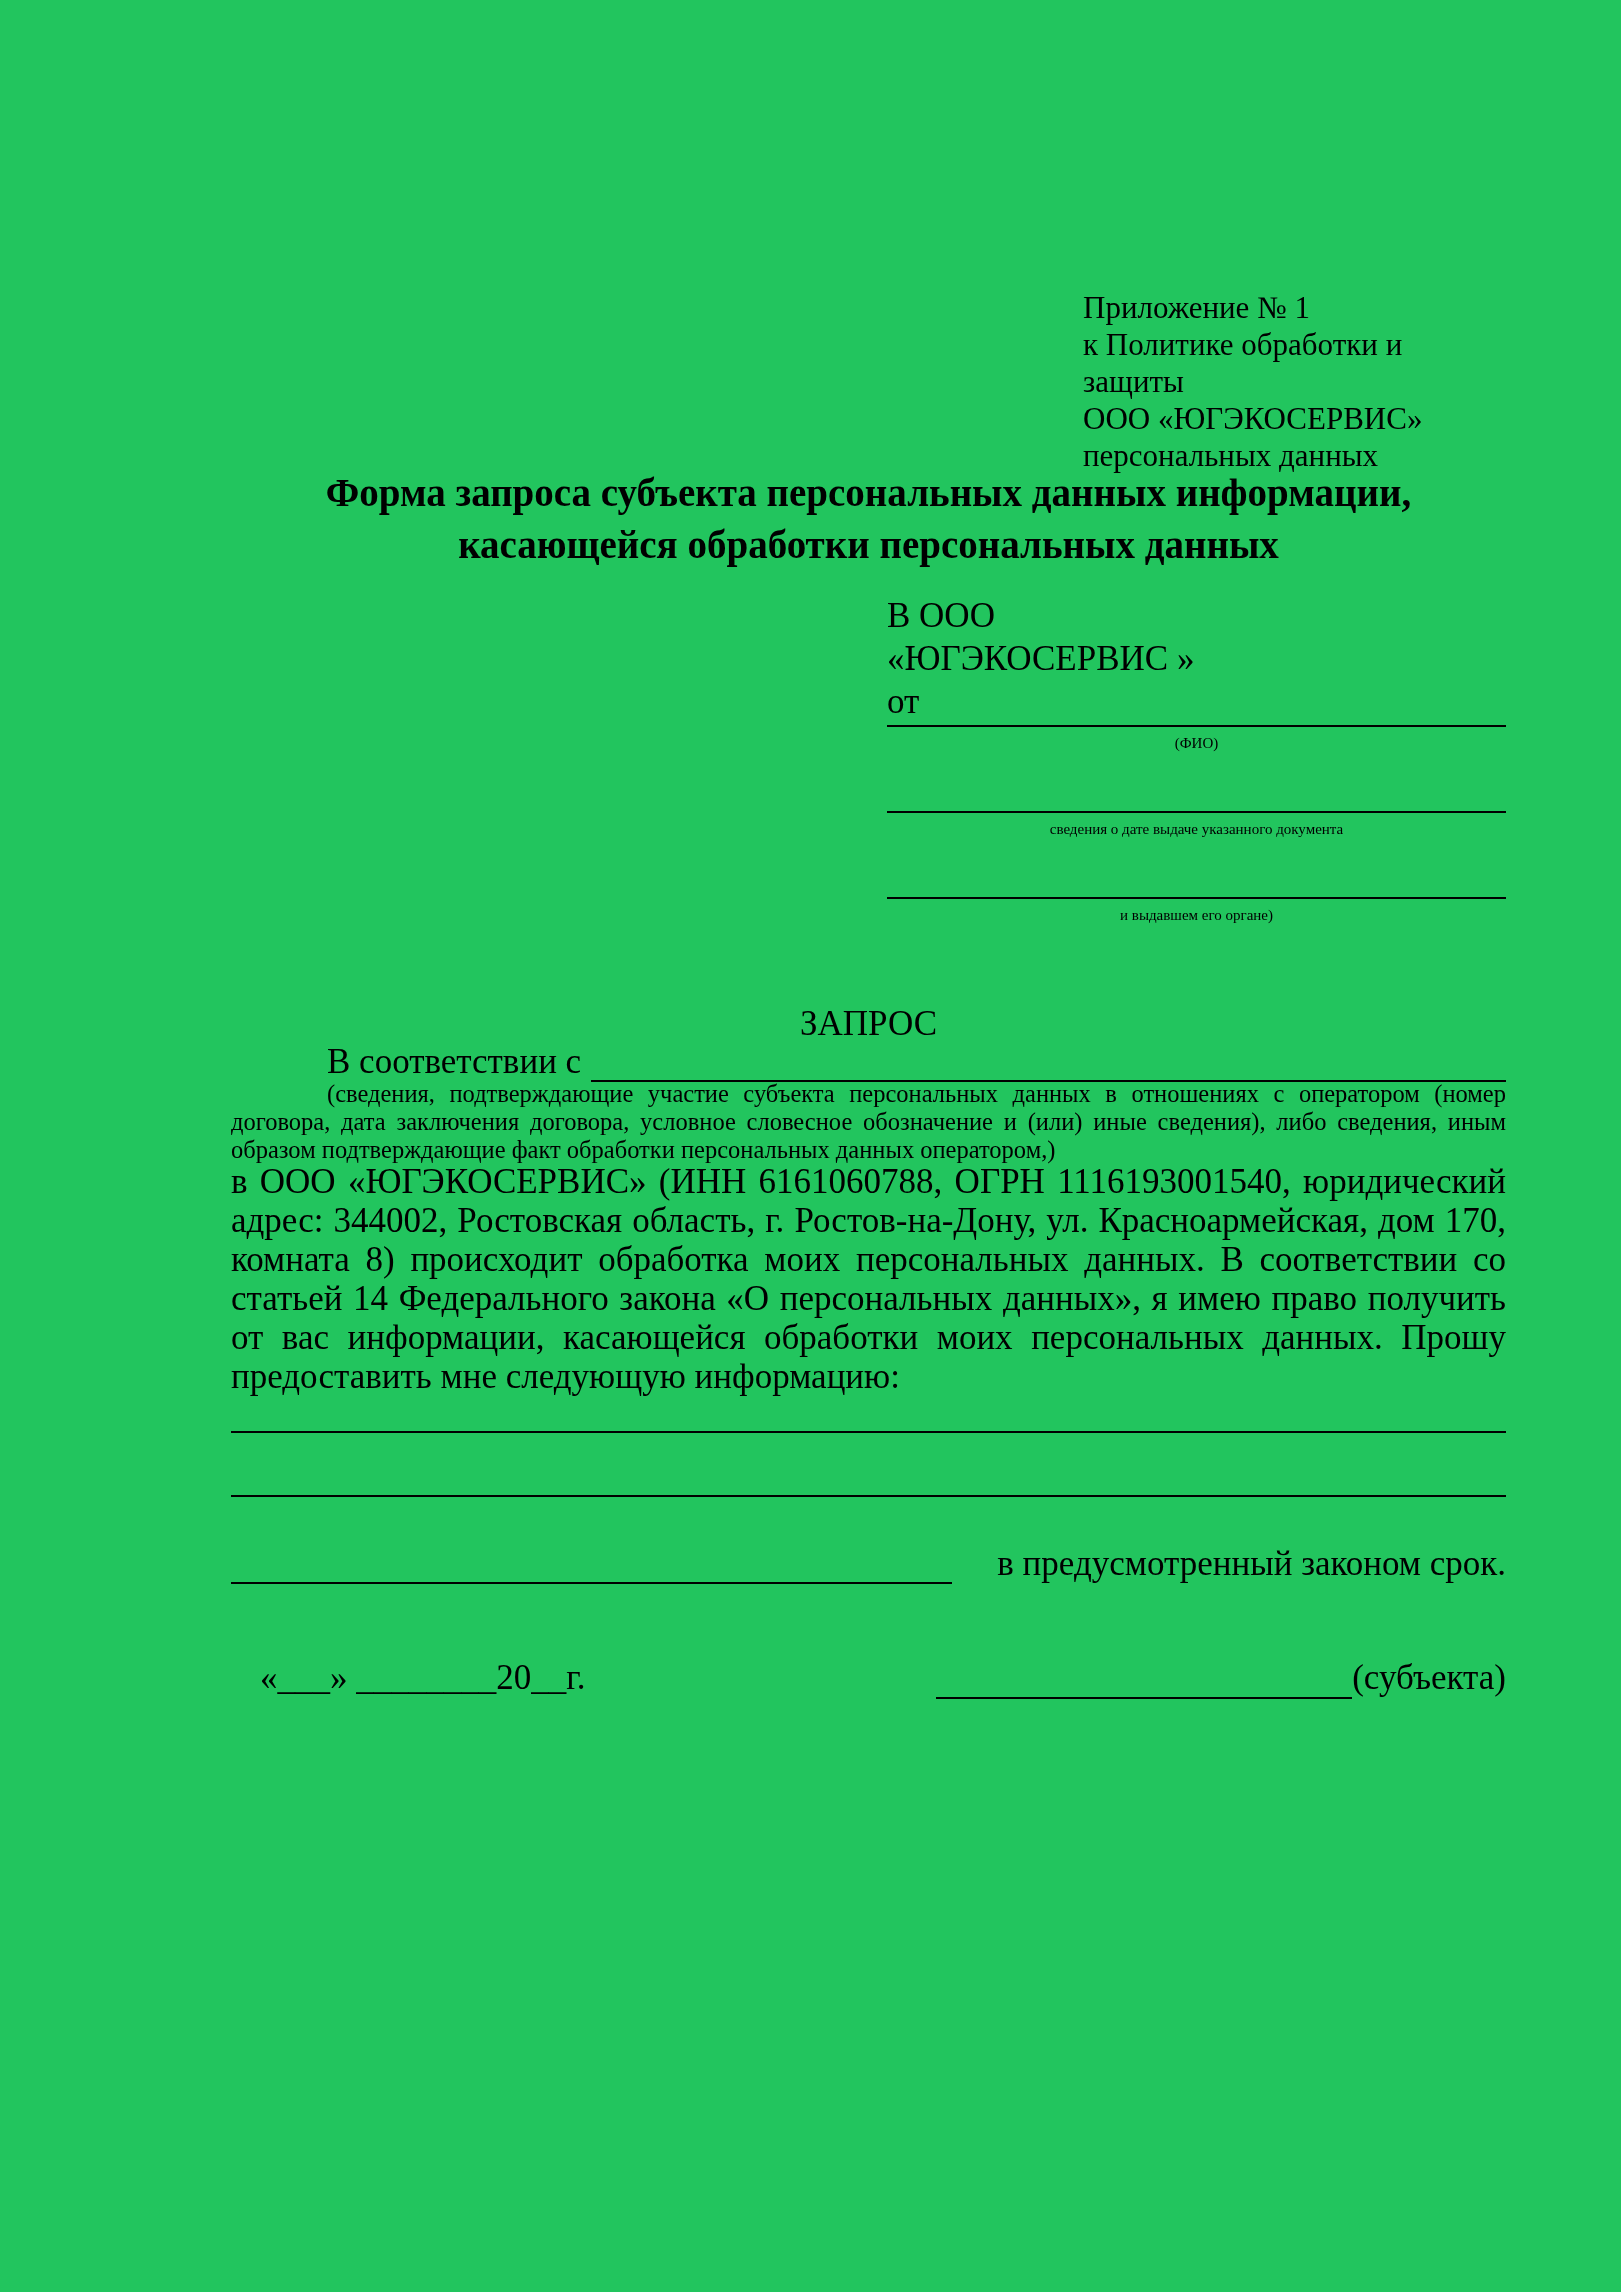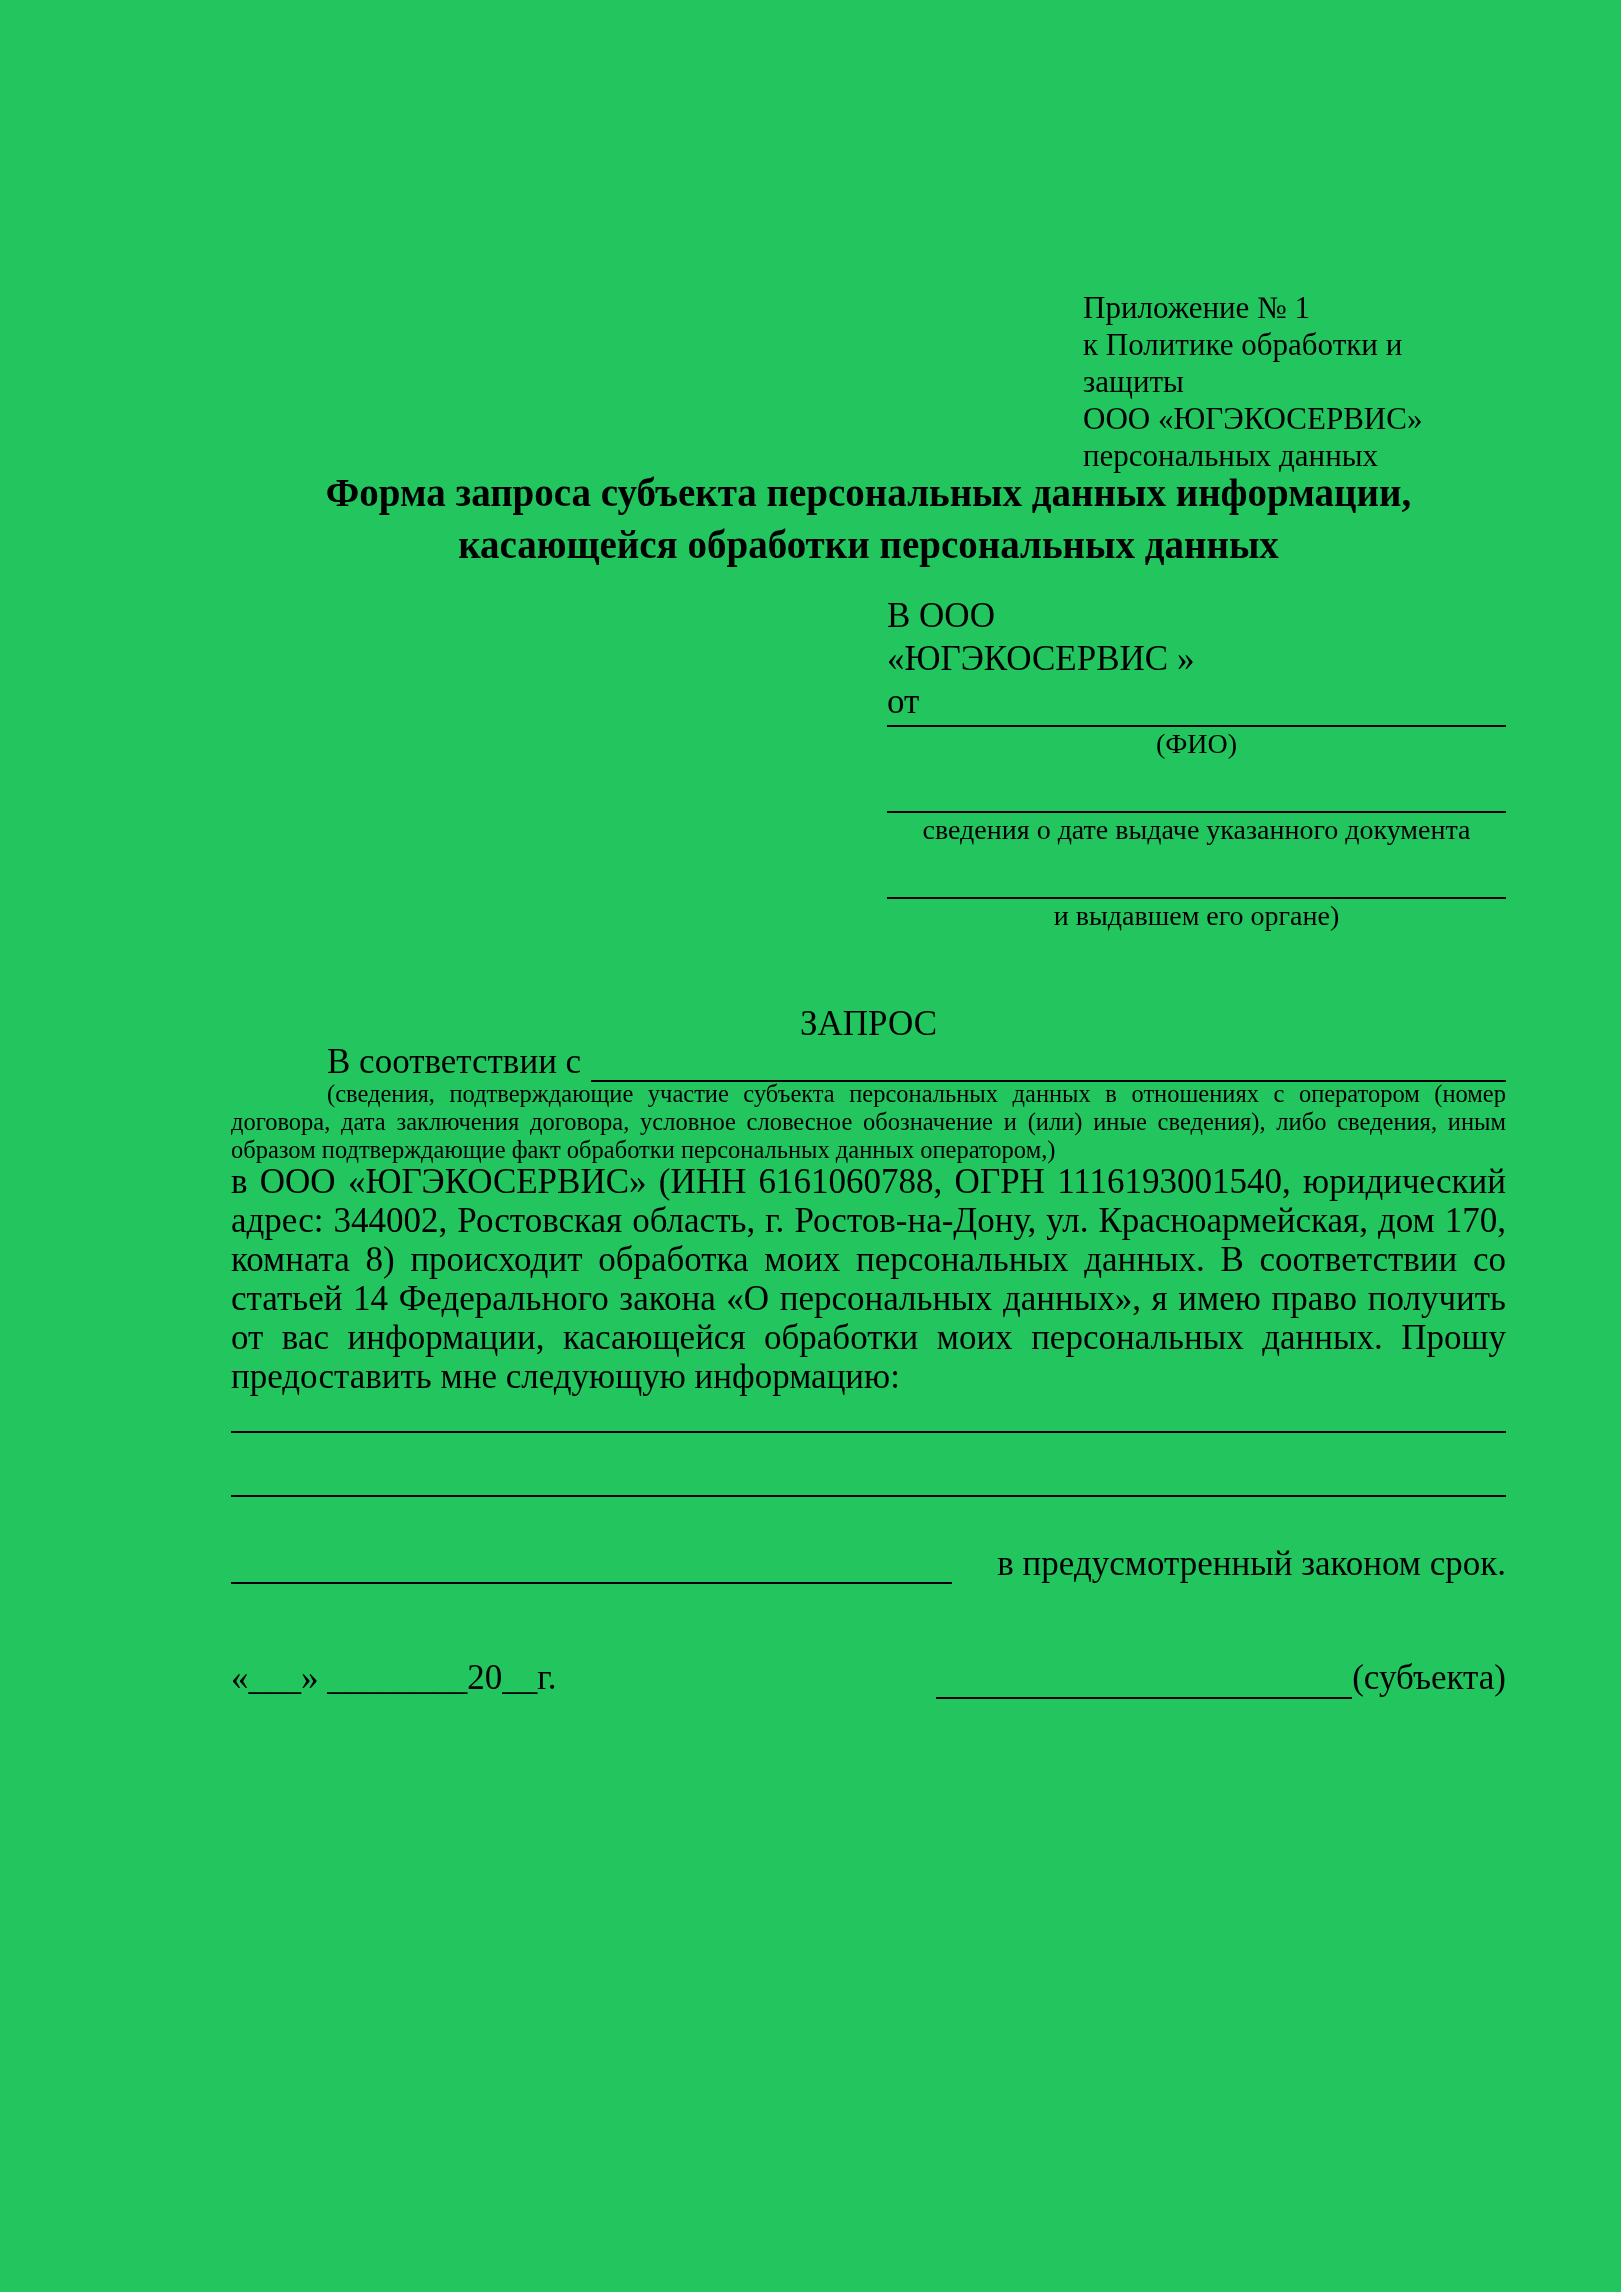--- a/index.html
+++ b/index.html
@@ -56,21 +56,21 @@
     line-height: 43px;
   }
   .addressee .addr-line { white-space: nowrap; }
   .field { margin-top: 0; }
   .field .rule {
     border-top: 2.9px solid #000;
     height: 0;
   }
   .field .caption {
     text-align: center;
-    font-size: 28px;
+    font-size: 15px;
     line-height: 29px;
     padding-top: 2px;
   }
   .field-fio   { margin-top: 2px; }
   .field-doc   { margin-top: 47px; }
   .field-date  { margin-top: 53px; }
   .field-organ { margin-top: 53px; }
 
   .zapros-heading {
     position: absolute;
@@ -149,21 +149,21 @@
   .signature-row {
     position: absolute;
     left: 0;
     top: 1656px;
     width: 1275px;
     display: flex;
     align-items: flex-end;
     font-size: 35px;
     line-height: 43px;
   }
-  .signature-row .date-part { white-space: nowrap; }
+  .signature-row .date-part { white-space: nowrap; margin-left: 29px; }
   .signature-row .spacer { flex: 1 1 auto; }
   .signature-row .sig-blank {
     flex: 0 0 416px;
     border-bottom: 2.9px solid #000;
     height: 37px;
   }
   .signature-row .sig-caption { white-space: nowrap; }
 </style>
 </head>
 <body>

